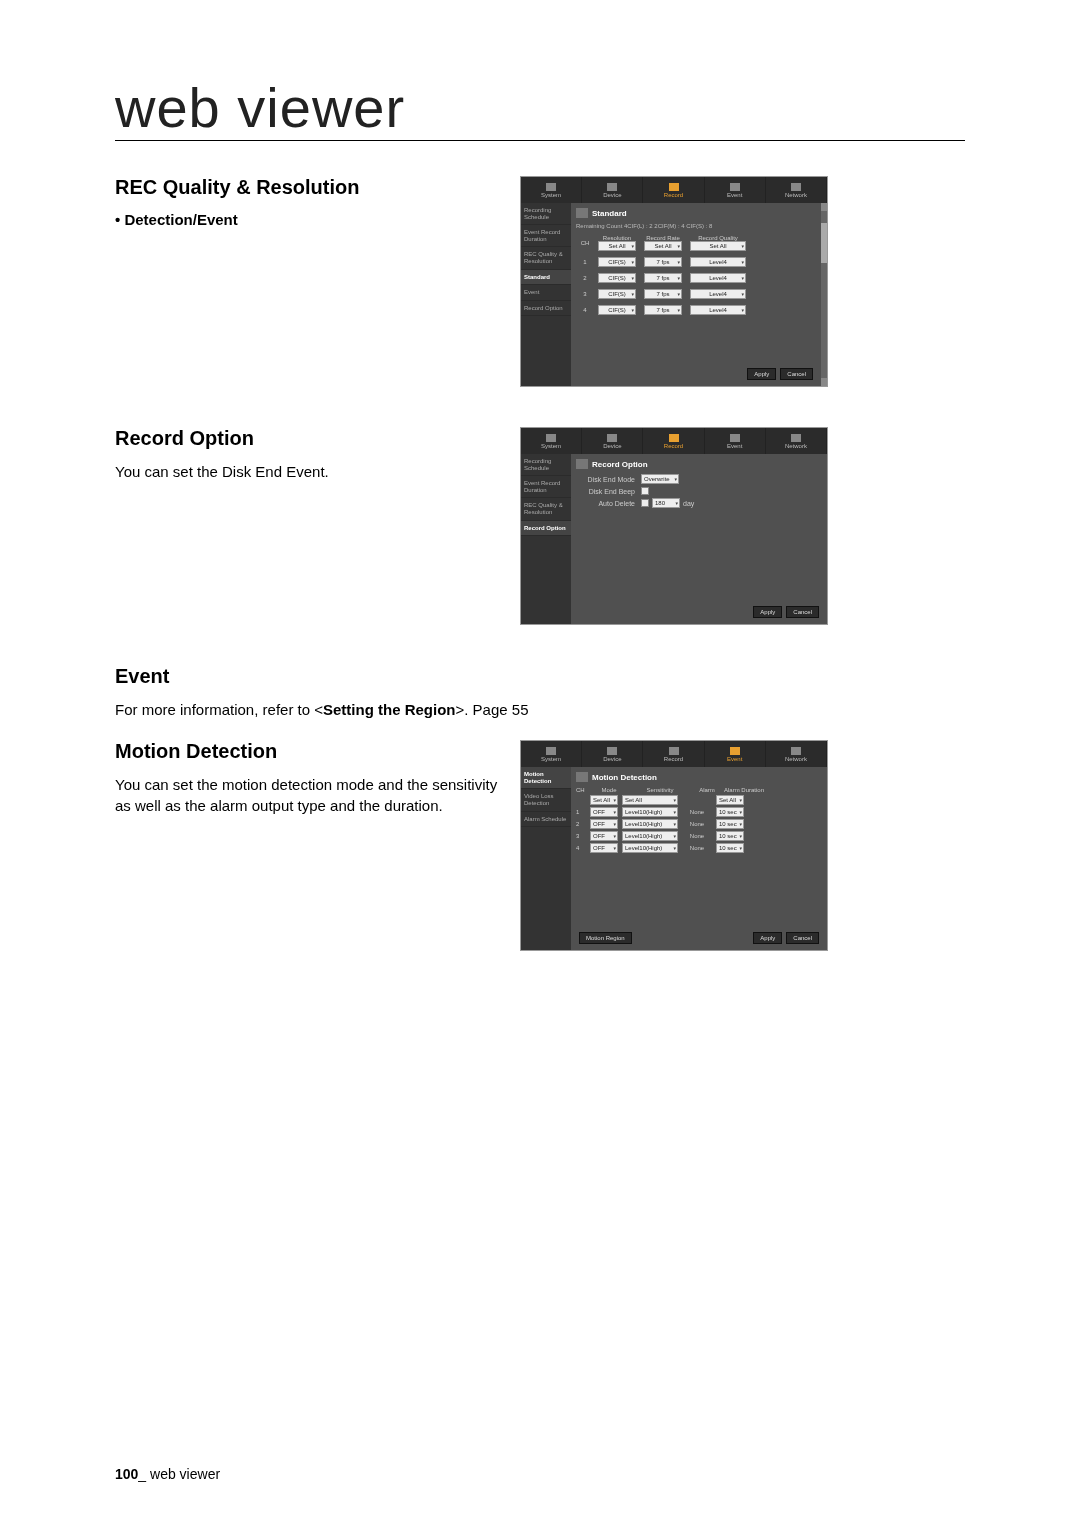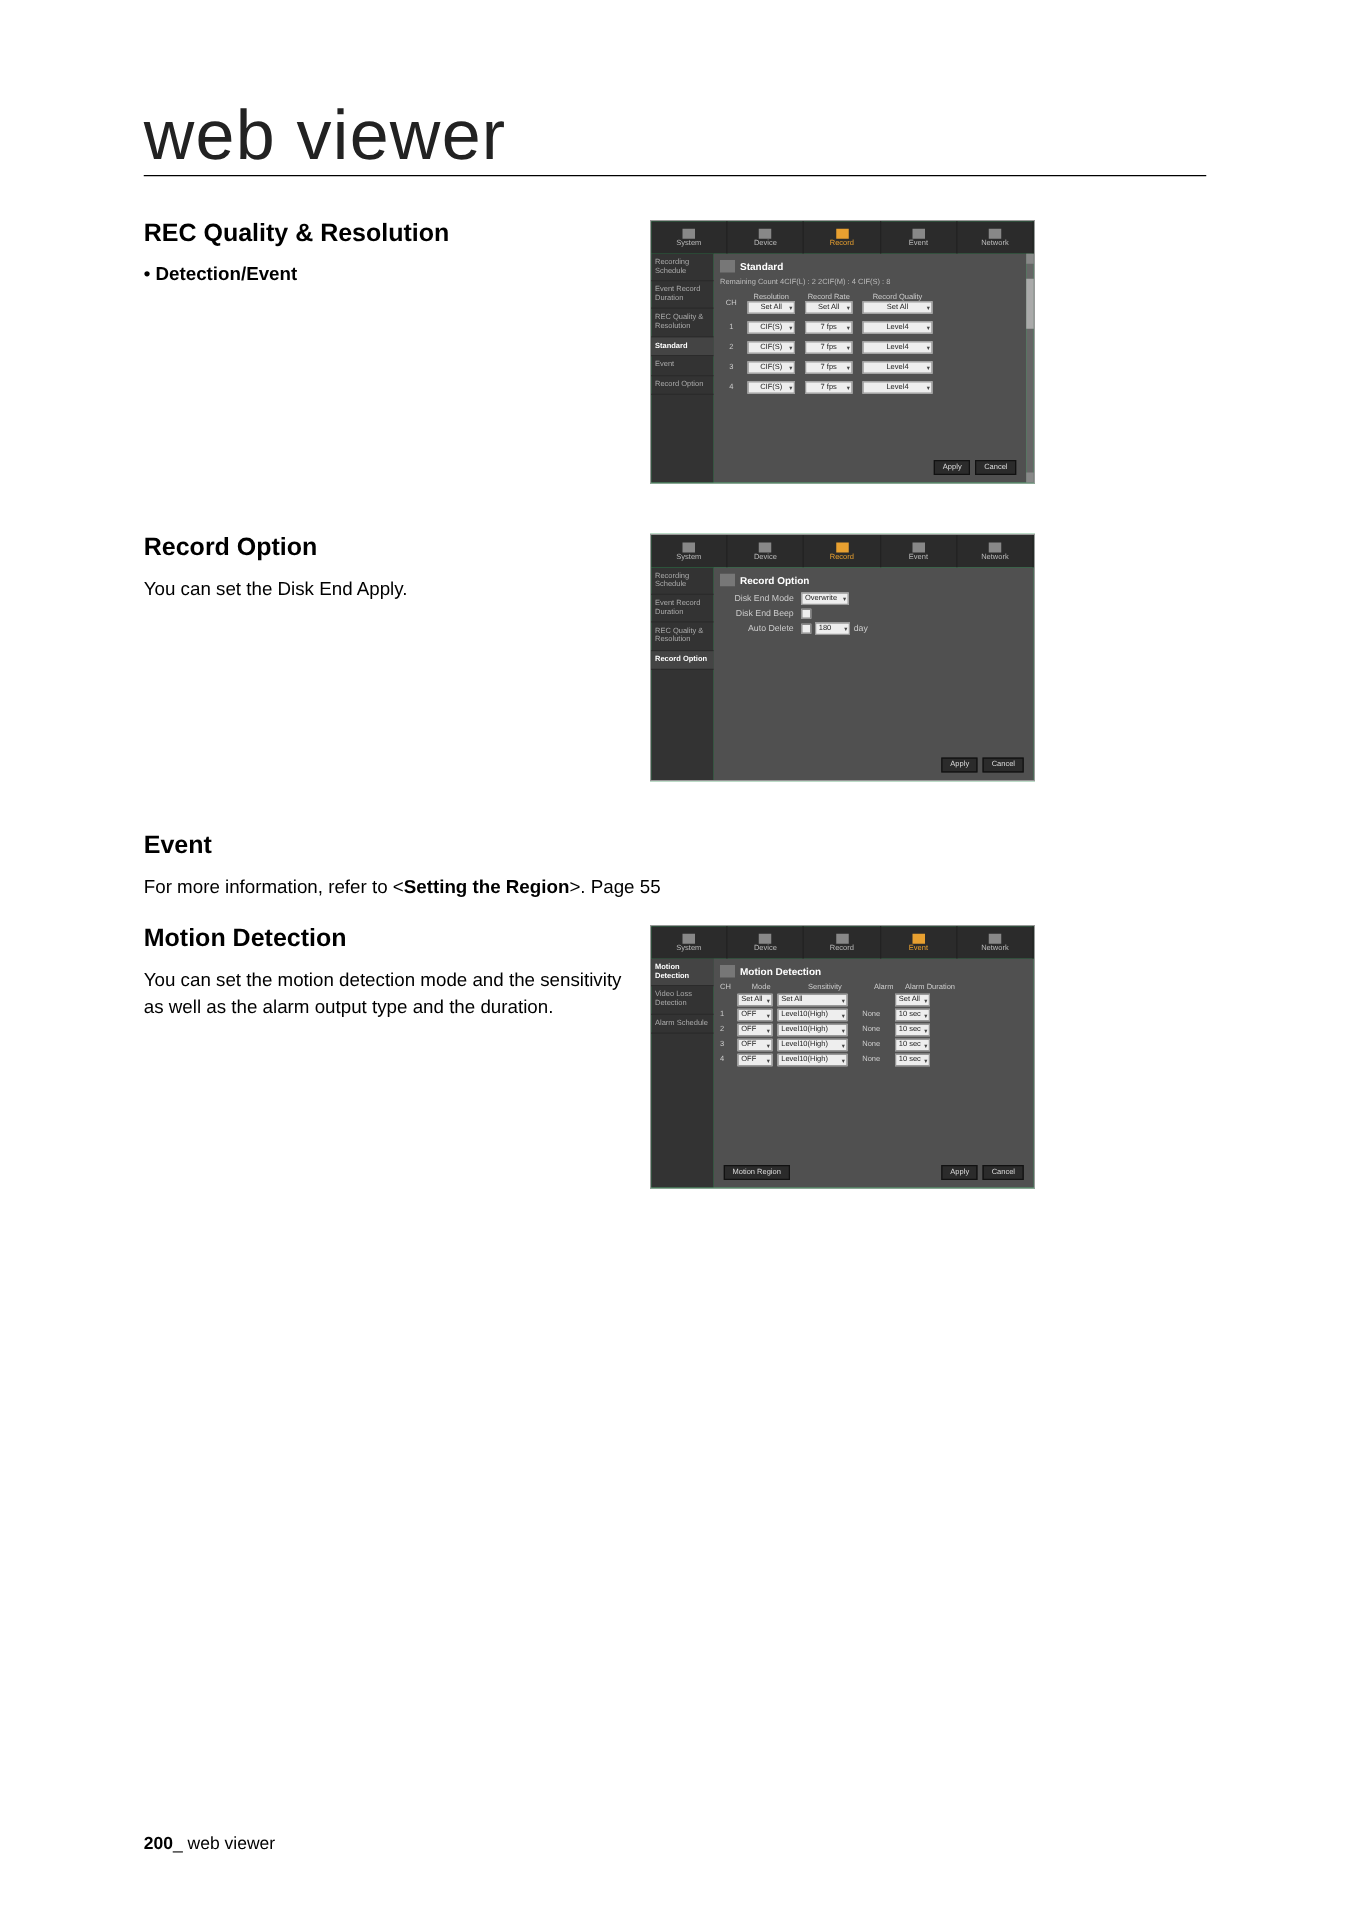--- a/index.html
+++ b/index.html
@@ -7,21 +7,21 @@
   .page { padding: 75px 115px 0 115px; }
   .title { font-size: 56px; font-weight: 300; color: #222; border-bottom: 1px solid #000; margin-bottom: 35px; letter-spacing: 1px; font-family: "Helvetica Neue", Arial, sans-serif; font-stretch: expanded; }
   .section { margin-bottom: 40px; display: flex; }
   .section-text { width: 405px; padding-right: 20px; }
   .h2 { font-size: 20px; font-weight: 700; margin-bottom: 12px; }
   .sub { font-size: 15px; font-weight: 700; margin-bottom: 6px; }
   .sub::before { content: "• "; }
   .body { font-size: 15px; font-weight: 400; line-height: 1.35; color: #000; }
   .fullbody { font-size: 15px; line-height: 1.35; margin-bottom: 20px; }
   .fullbody b { font-weight: 700; }
-  .fig { width: 308px; flex-shrink: 0; border: 1px solid #999; background: #22c55e; font-size: 7px; color: #ccc; }
+  .fig { width: 308px; flex-shrink: 0; border: 1px solid #999; background: #7dd3fc; font-size: 7px; color: #ccc; }
   .tabbar { display: flex; height: 26px; background: #2b2b2b; }
   .tab { flex: 1; display: flex; flex-direction: column; align-items: center; justify-content: center; font-size: 6px; color: #bbb; border-right: 1px solid #222; }
   .tab.active { color: #e8a030; }
   .tab .ic { width: 10px; height: 8px; background: #888; margin-bottom: 1px; }
   .tab.active .ic { background: #e8a030; }
   .figbody { display: flex; height: 183px; }
   .figbody.tall { height: 170px; }
   .sidebar { width: 50px; background: #333; display: flex; flex-direction: column; }
   .sbitem { padding: 4px 3px; color: #aaa; font-size: 6px; line-height: 1.1; border-bottom: 1px solid #2b2b2b; }
   .sbitem.active { background: #444; color: #fff; font-weight: 700; }
@@ -147,21 +147,21 @@
         <div class="scrollbar">
             <div class="scrollhandle"></div>
           </div>
       </div>
     </div>
   </div>
 
   <div class="section">
     <div class="section-text">
       <div class="h2">Record Option</div>
-      <div class="body">You can set the Disk End Apply.</div>
+      <div class="body">You can set the Disk End Event.</div>
     </div>
     <div class="fig">
       <div class="tabbar">
         <div class="tab">
             <span class="ic"></span>
             <span>System</span>
           </div>
         <div class="tab">
             <span class="ic"></span>
             <span>Device</span>
@@ -310,14 +310,14 @@
             <span class="btn">Cancel</span>
           </div>
         </div>
       </div>
     </div>
   </div>
 
 </div>
 
 <div class="pagenum">
-  <b>200</b><span>_ </span><span>web viewer</span>
+  <b>100</b><span>_ </span><span>web viewer</span>
 </div>
 
 </body></html>

